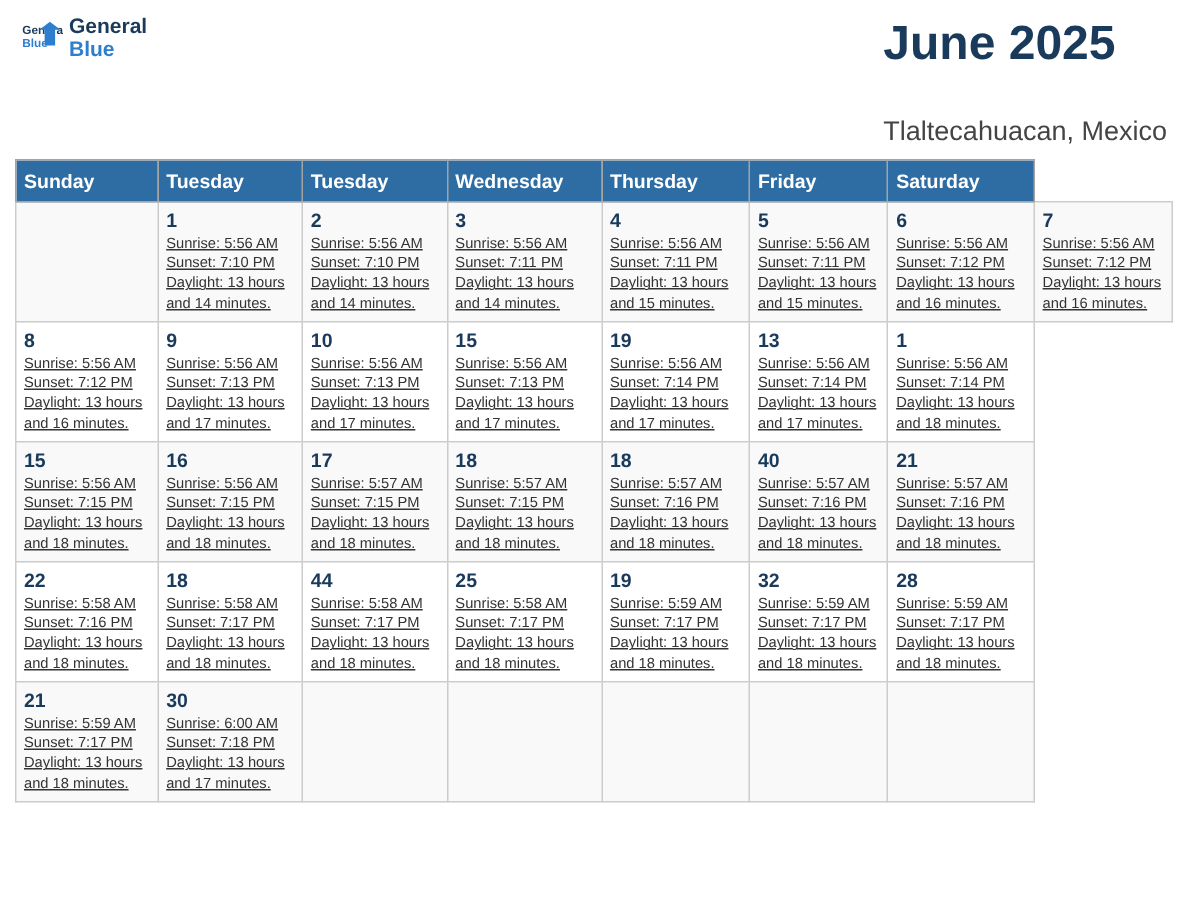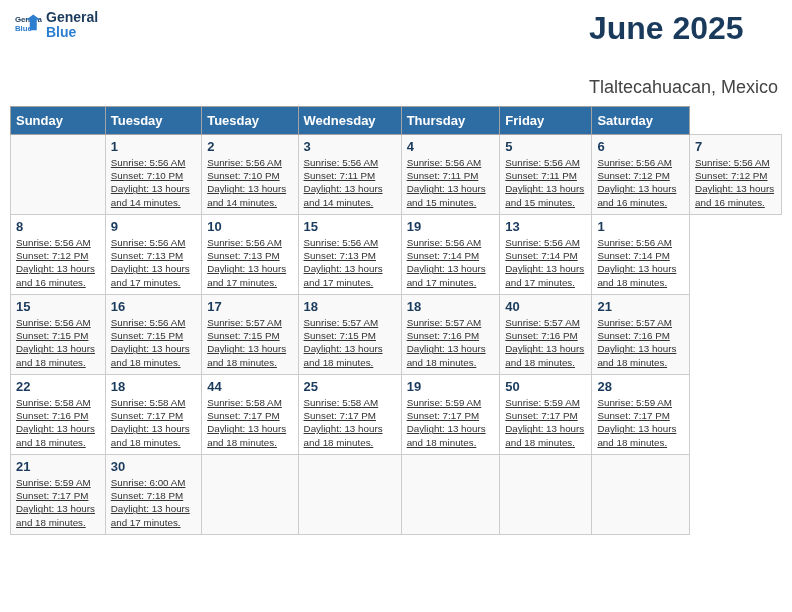--- a/index.html
+++ b/index.html
@@ -327,21 +327,21 @@
         </td>
         <td>
           <span class="day-num">19</span>
           <div class="day-info">
             Sunrise: 5:59 AM<br>
             Sunset: 7:17 PM<br>
             Daylight: 13 hours and 18 minutes.
           </div>
         </td>
         <td>
-          <span class="day-num">50</span>
+          <span class="day-num">32</span>
           <div class="day-info">
             Sunrise: 5:59 AM<br>
             Sunset: 7:17 PM<br>
             Daylight: 13 hours and 18 minutes.
           </div>
         </td>
         <td>
           <span class="day-num">28</span>
           <div class="day-info">
             Sunrise: 5:59 AM<br>

